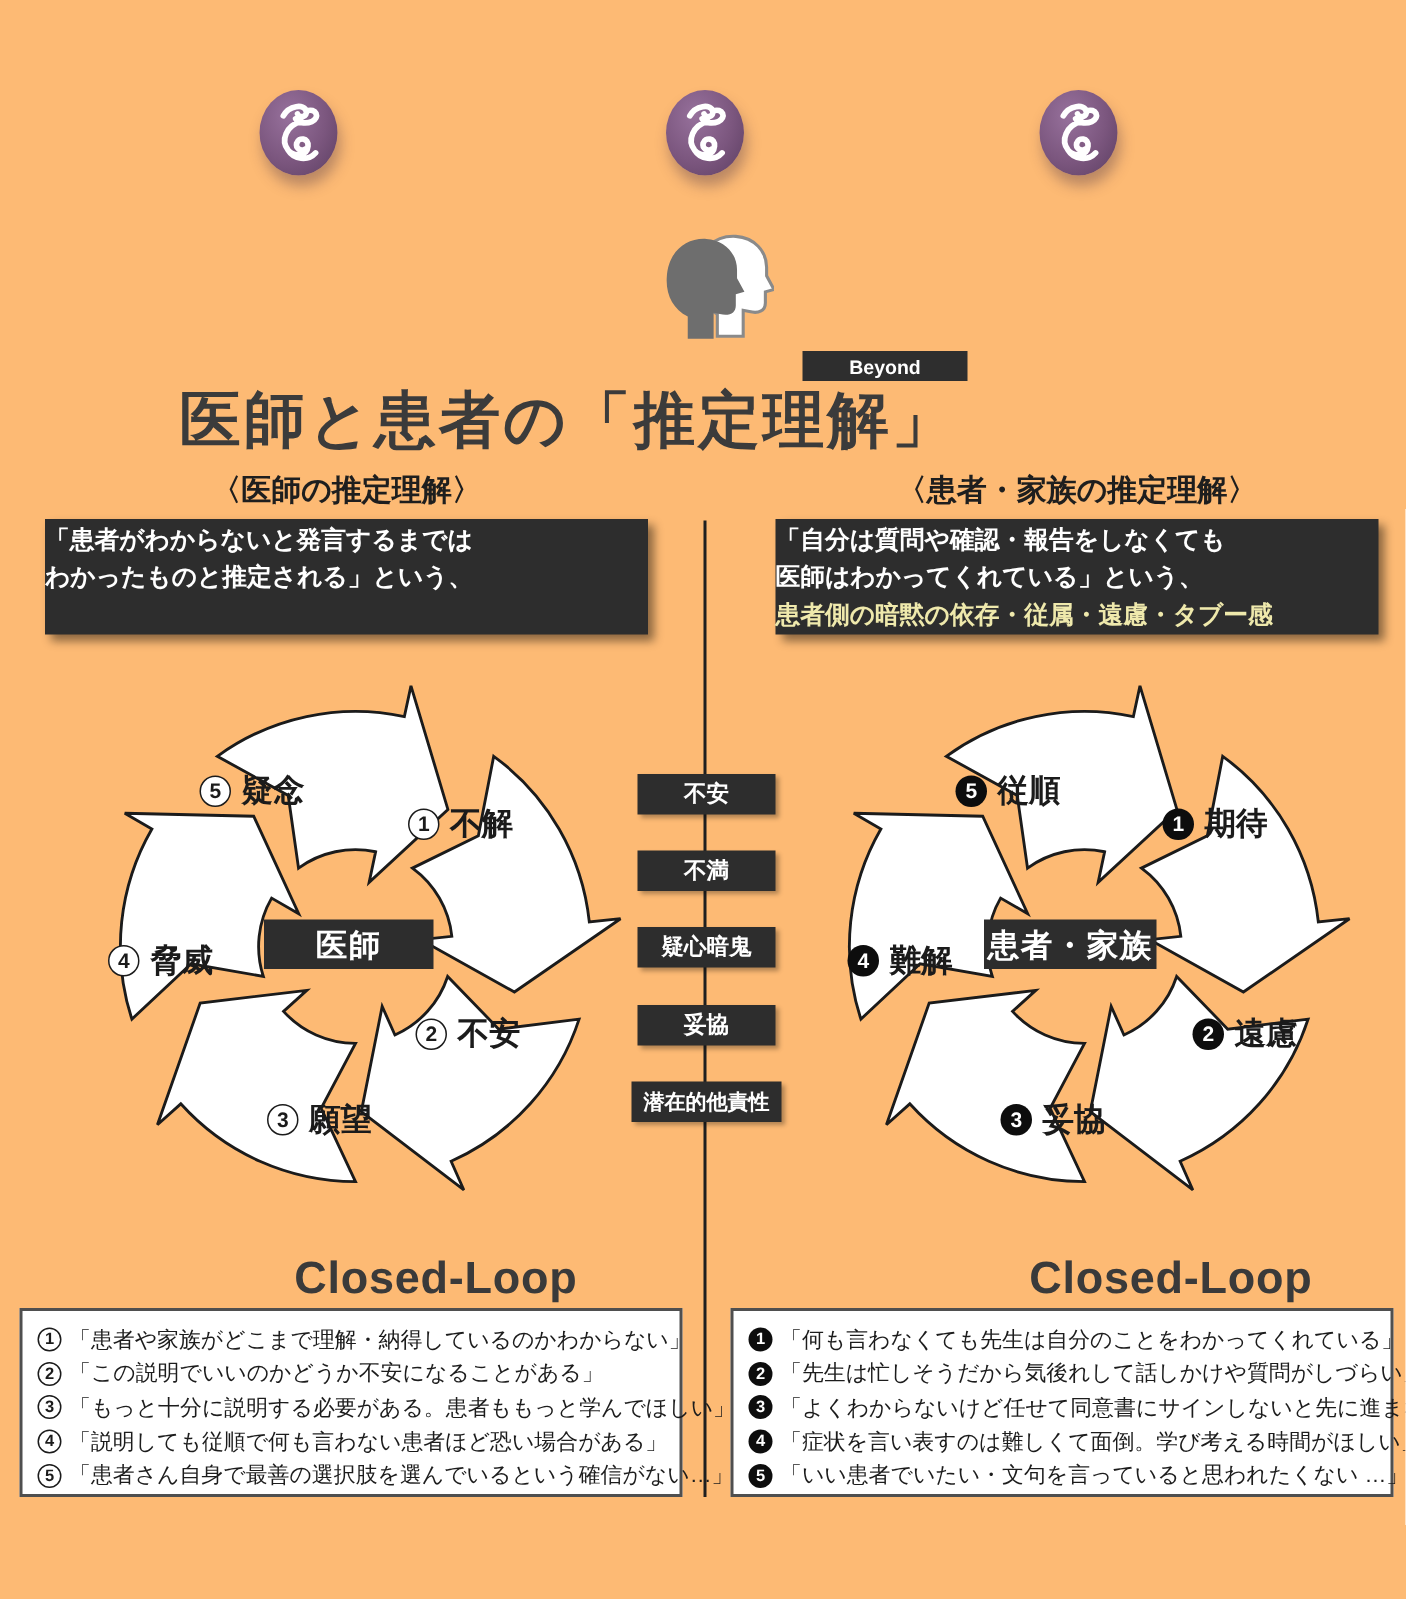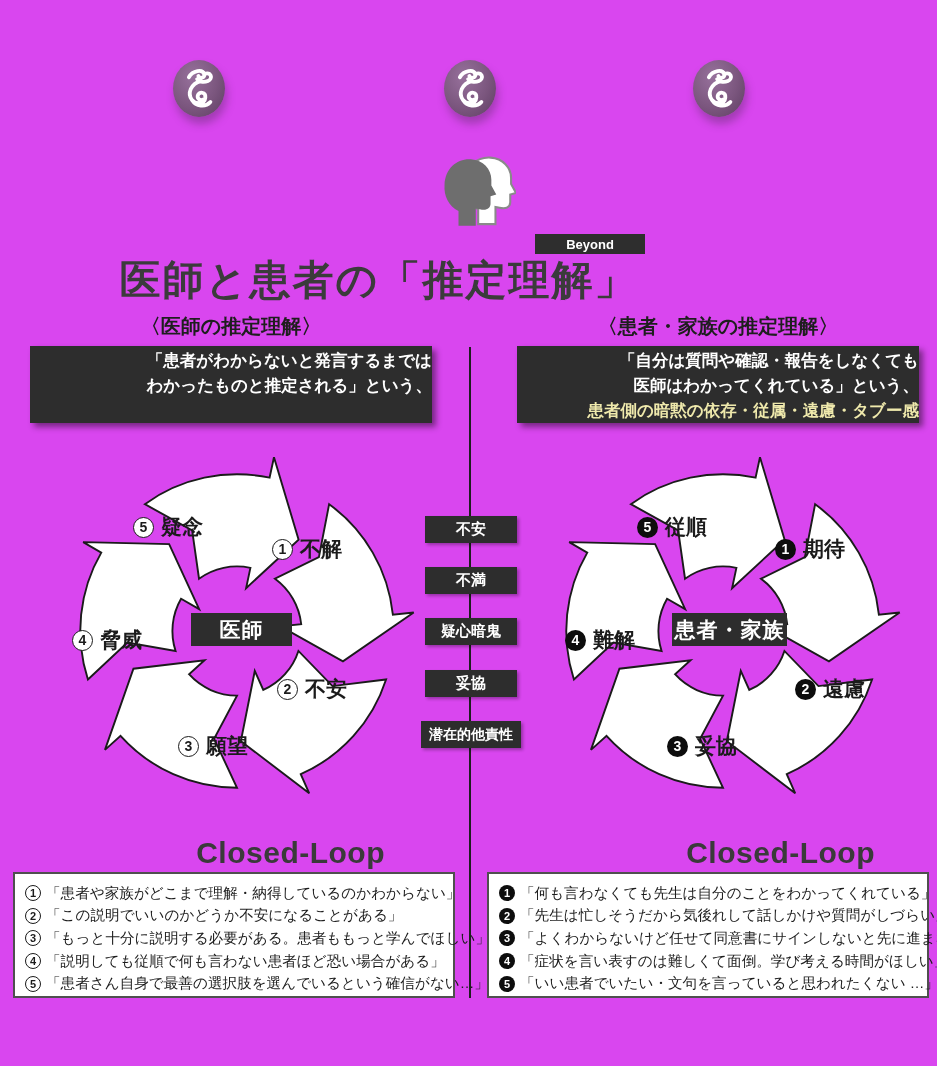--- a/index.html
+++ b/index.html
@@ -1,16 +1,16 @@
 <!DOCTYPE html>
 <html><head>
 <meta charset="utf-8">
 <style>
   html,body{margin:0;padding:0;background:#fff}
-  .canvas{position:relative;width:937px;height:1066px;background:#d946ef;overflow:hidden;
+  .canvas{position:relative;width:937px;height:1066px;background:#fdba74;overflow:hidden;
           font-family:"Liberation Sans","DejaVu Sans",sans-serif;color:#222}
 
   
   .badge{position:absolute;width:52px;height:57px;border-radius:50%;
          background:radial-gradient(ellipse at 38% 30%, #97719c 0%, #7b567e 55%, #5c3e61 100%);
          box-shadow:2px 7px 9px rgba(60,40,70,.35)}
   .badge svg{position:absolute;left:7px;top:5px}
   .badge-1{left:173px;top:60px}.badge-2{left:444px;top:60px}.badge-3{left:693px;top:60px}
 
   
@@ -22,41 +22,41 @@
   .title{position:absolute;left:0;top:253px;width:757px;text-align:center;
          font-size:41px;font-weight:600;color:#3b3b3b;letter-spacing:2px}
 
   
   .col-heading{position:absolute;top:313px;width:402px;text-align:center;
                font-size:20px;font-weight:bold;color:#1e1e1e}
   .col-heading.left{left:30px}.col-heading.right{left:517px}
 
   
   .premise{position:absolute;top:346px;width:402px;height:77px;background:#2d2d2d;
-           box-shadow:4px 4px 6px rgba(0,0,0,.45);text-align:right;color:#fff;
+           box-shadow:4px 4px 6px rgba(0,0,0,.45);text-align:left;color:#fff;
            font-size:16.5px;font-weight:bold;line-height:25px;padding-top:2px;box-sizing:border-box}
   .premise.left{left:30px}.premise.right{left:517px}
   .premise .hl{color:#efe9ac}
 
   
   .divider{position:absolute;left:469px;top:347px;width:2px;height:651px;background:#1f1f1f}
   .state{position:absolute;left:425px;width:92px;height:27px;background:#2d2d2d;color:#fff;
          font-size:15px;font-weight:bold;display:flex;align-items:center;justify-content:center;
          box-shadow:2px 2px 3px rgba(0,0,0,.3);white-space:nowrap}
   .state-1{top:516px}.state-2{top:567px}.state-3{top:618px}.state-4{top:670px}
   .state-5{top:721px;left:421px;width:100px;font-size:14px}
 
   
   .diagram{position:absolute;width:380px;height:380px;top:441px}
   .diagram.left{left:47px}.diagram.right{left:533px}
   .center-label{position:absolute;top:172px;height:33px;background:#2d2d2d;color:#fff;
                 font-size:21px;font-weight:bold;display:flex;align-items:center;justify-content:center;
                 letter-spacing:1px;white-space:nowrap}
-  .diagram.left .center-label{left:144px;width:101px}
-  .diagram.right .center-label{left:139px;width:115px}
+  .diagram.left .center-label{left:129px;width:113px}
+  .diagram.right .center-label{left:123px;width:115px}
   .cycle-label{position:absolute;transform:translate(-50%,-50%);display:flex;align-items:center;gap:7px;
                font-size:21px;font-weight:bold;color:#1b1b1b;white-space:nowrap}
   .diagram.left .cl-5{left:121px;top:86px}
   .diagram.left .cl-1{left:260px;top:108px}
   .diagram.left .cl-4{left:60px;top:199px}
   .diagram.left .cl-2{left:265px;top:248px}
   .diagram.left .cl-3{left:166px;top:305px}
   .diagram.right .cl-5{left:139px;top:86px}
   .diagram.right .cl-1{left:277px;top:108px}
   .diagram.right .cl-4{left:67px;top:199px}

